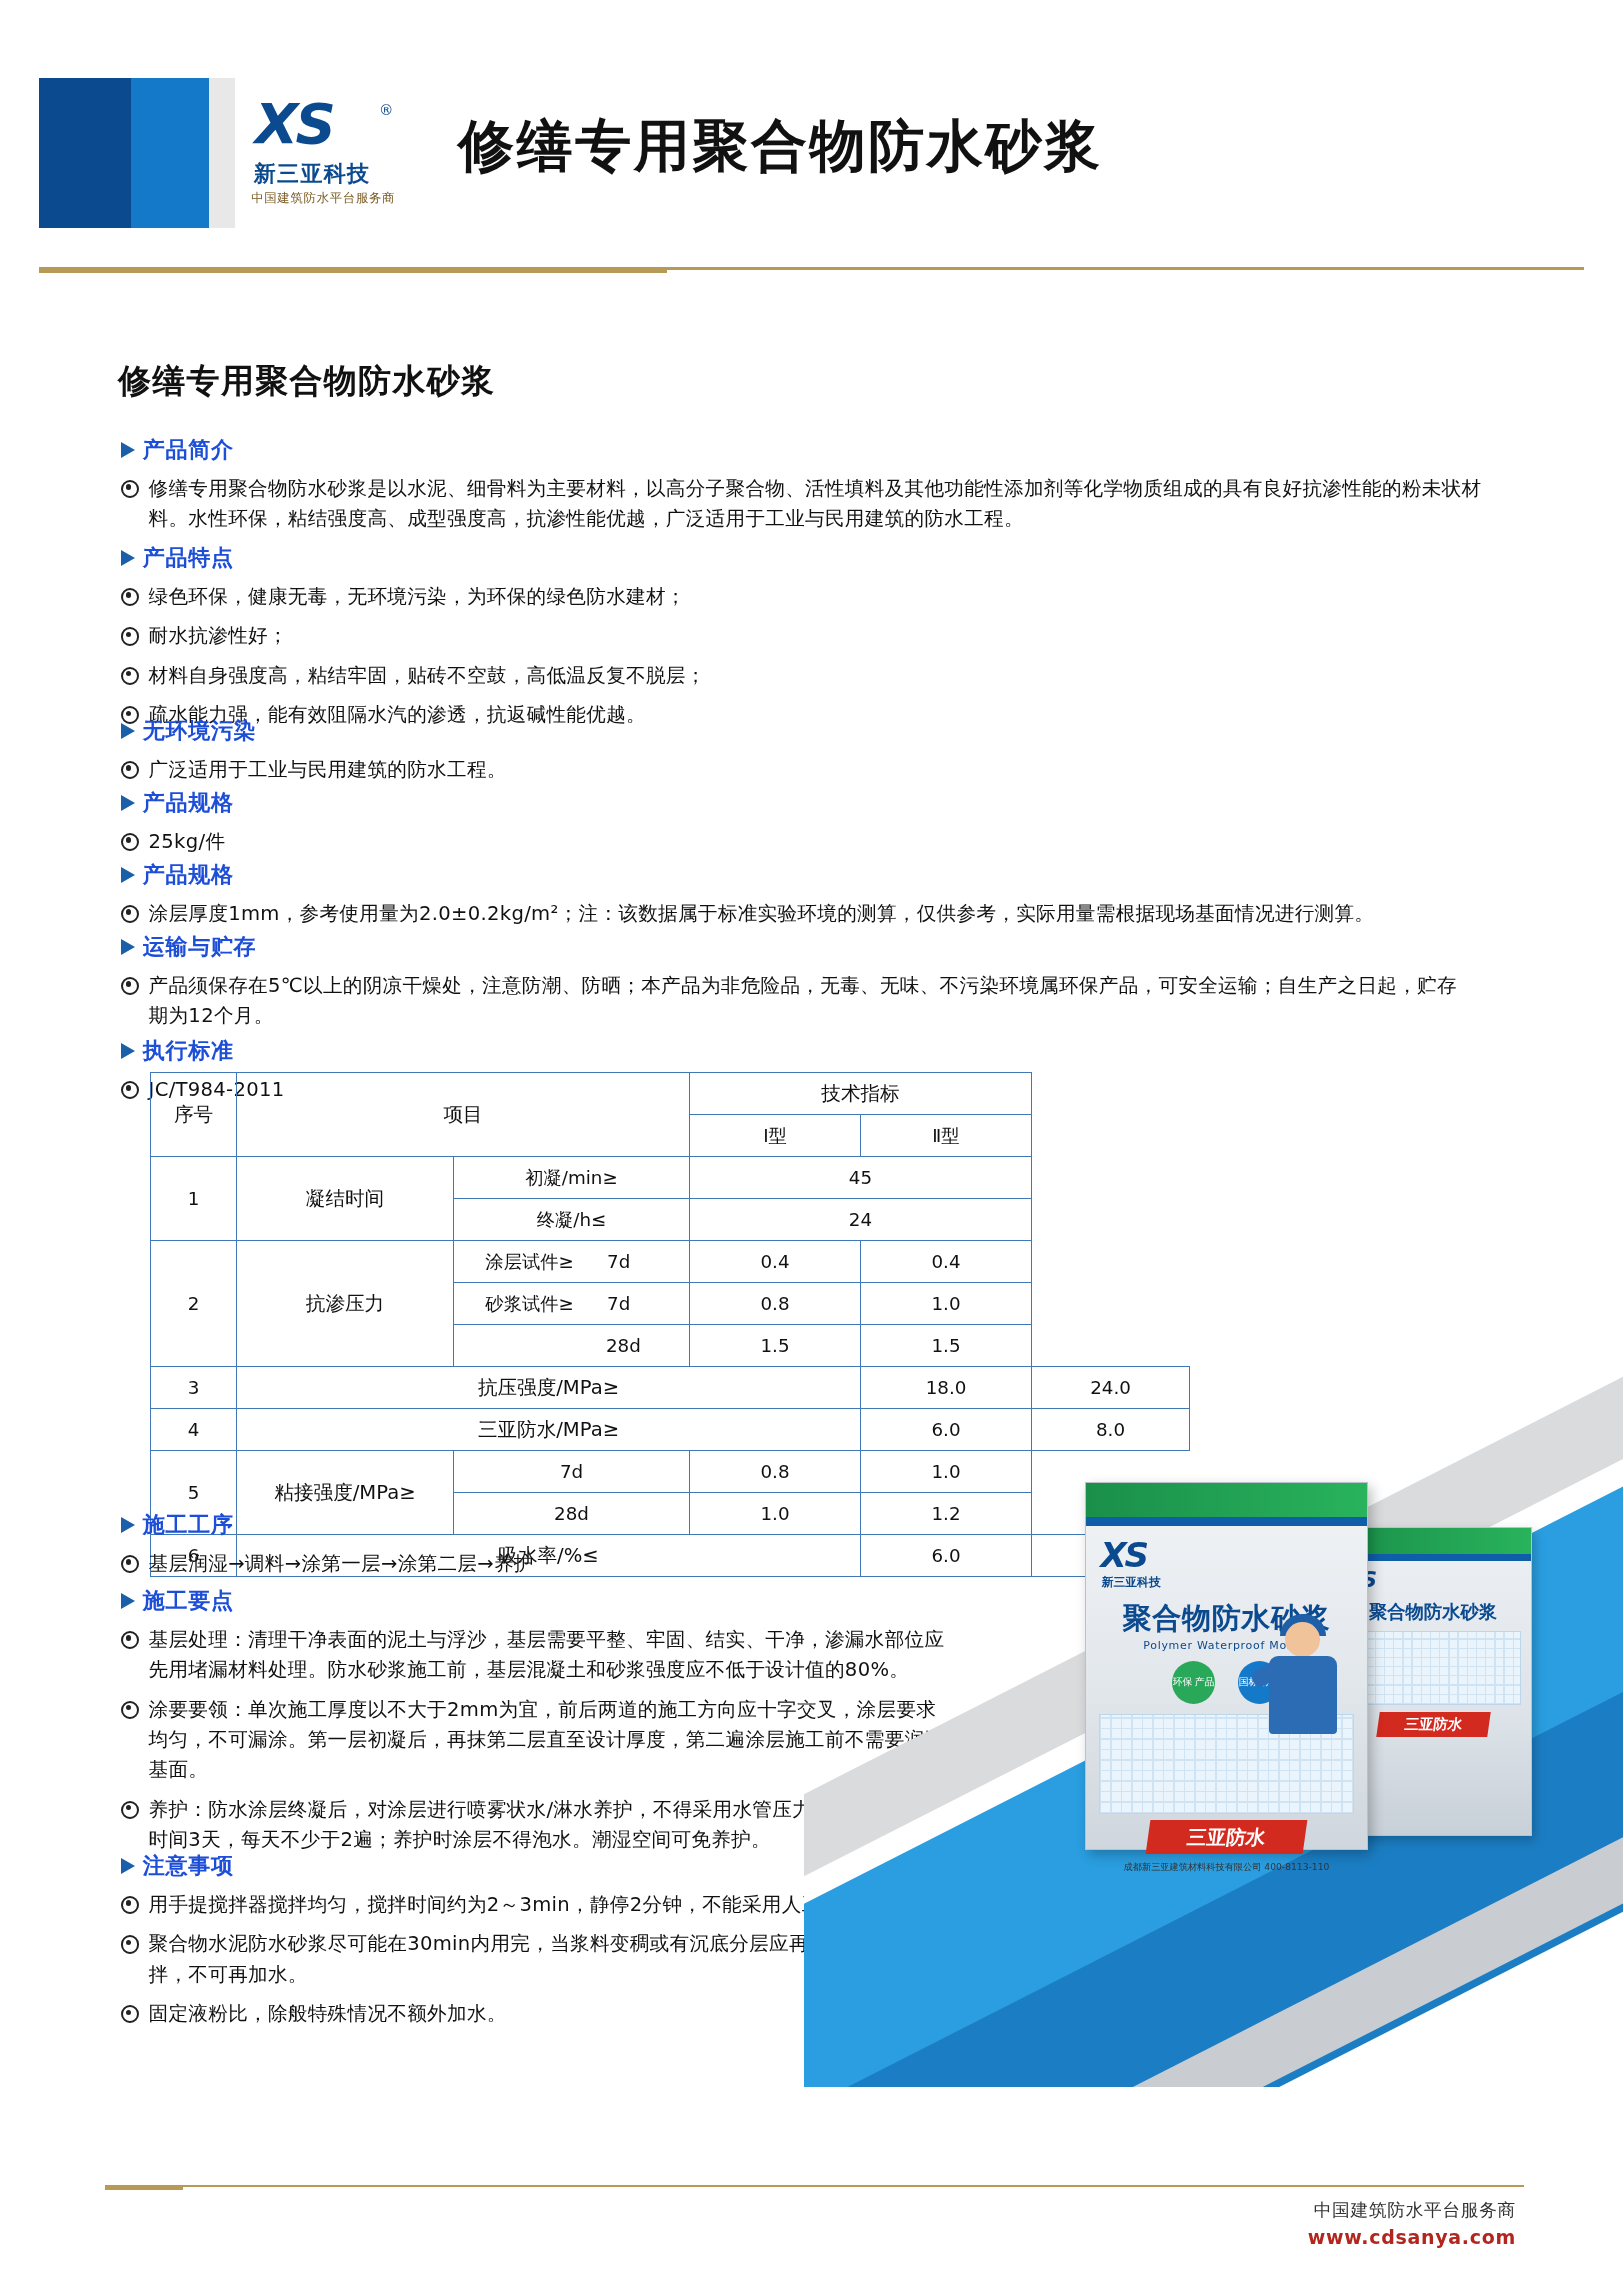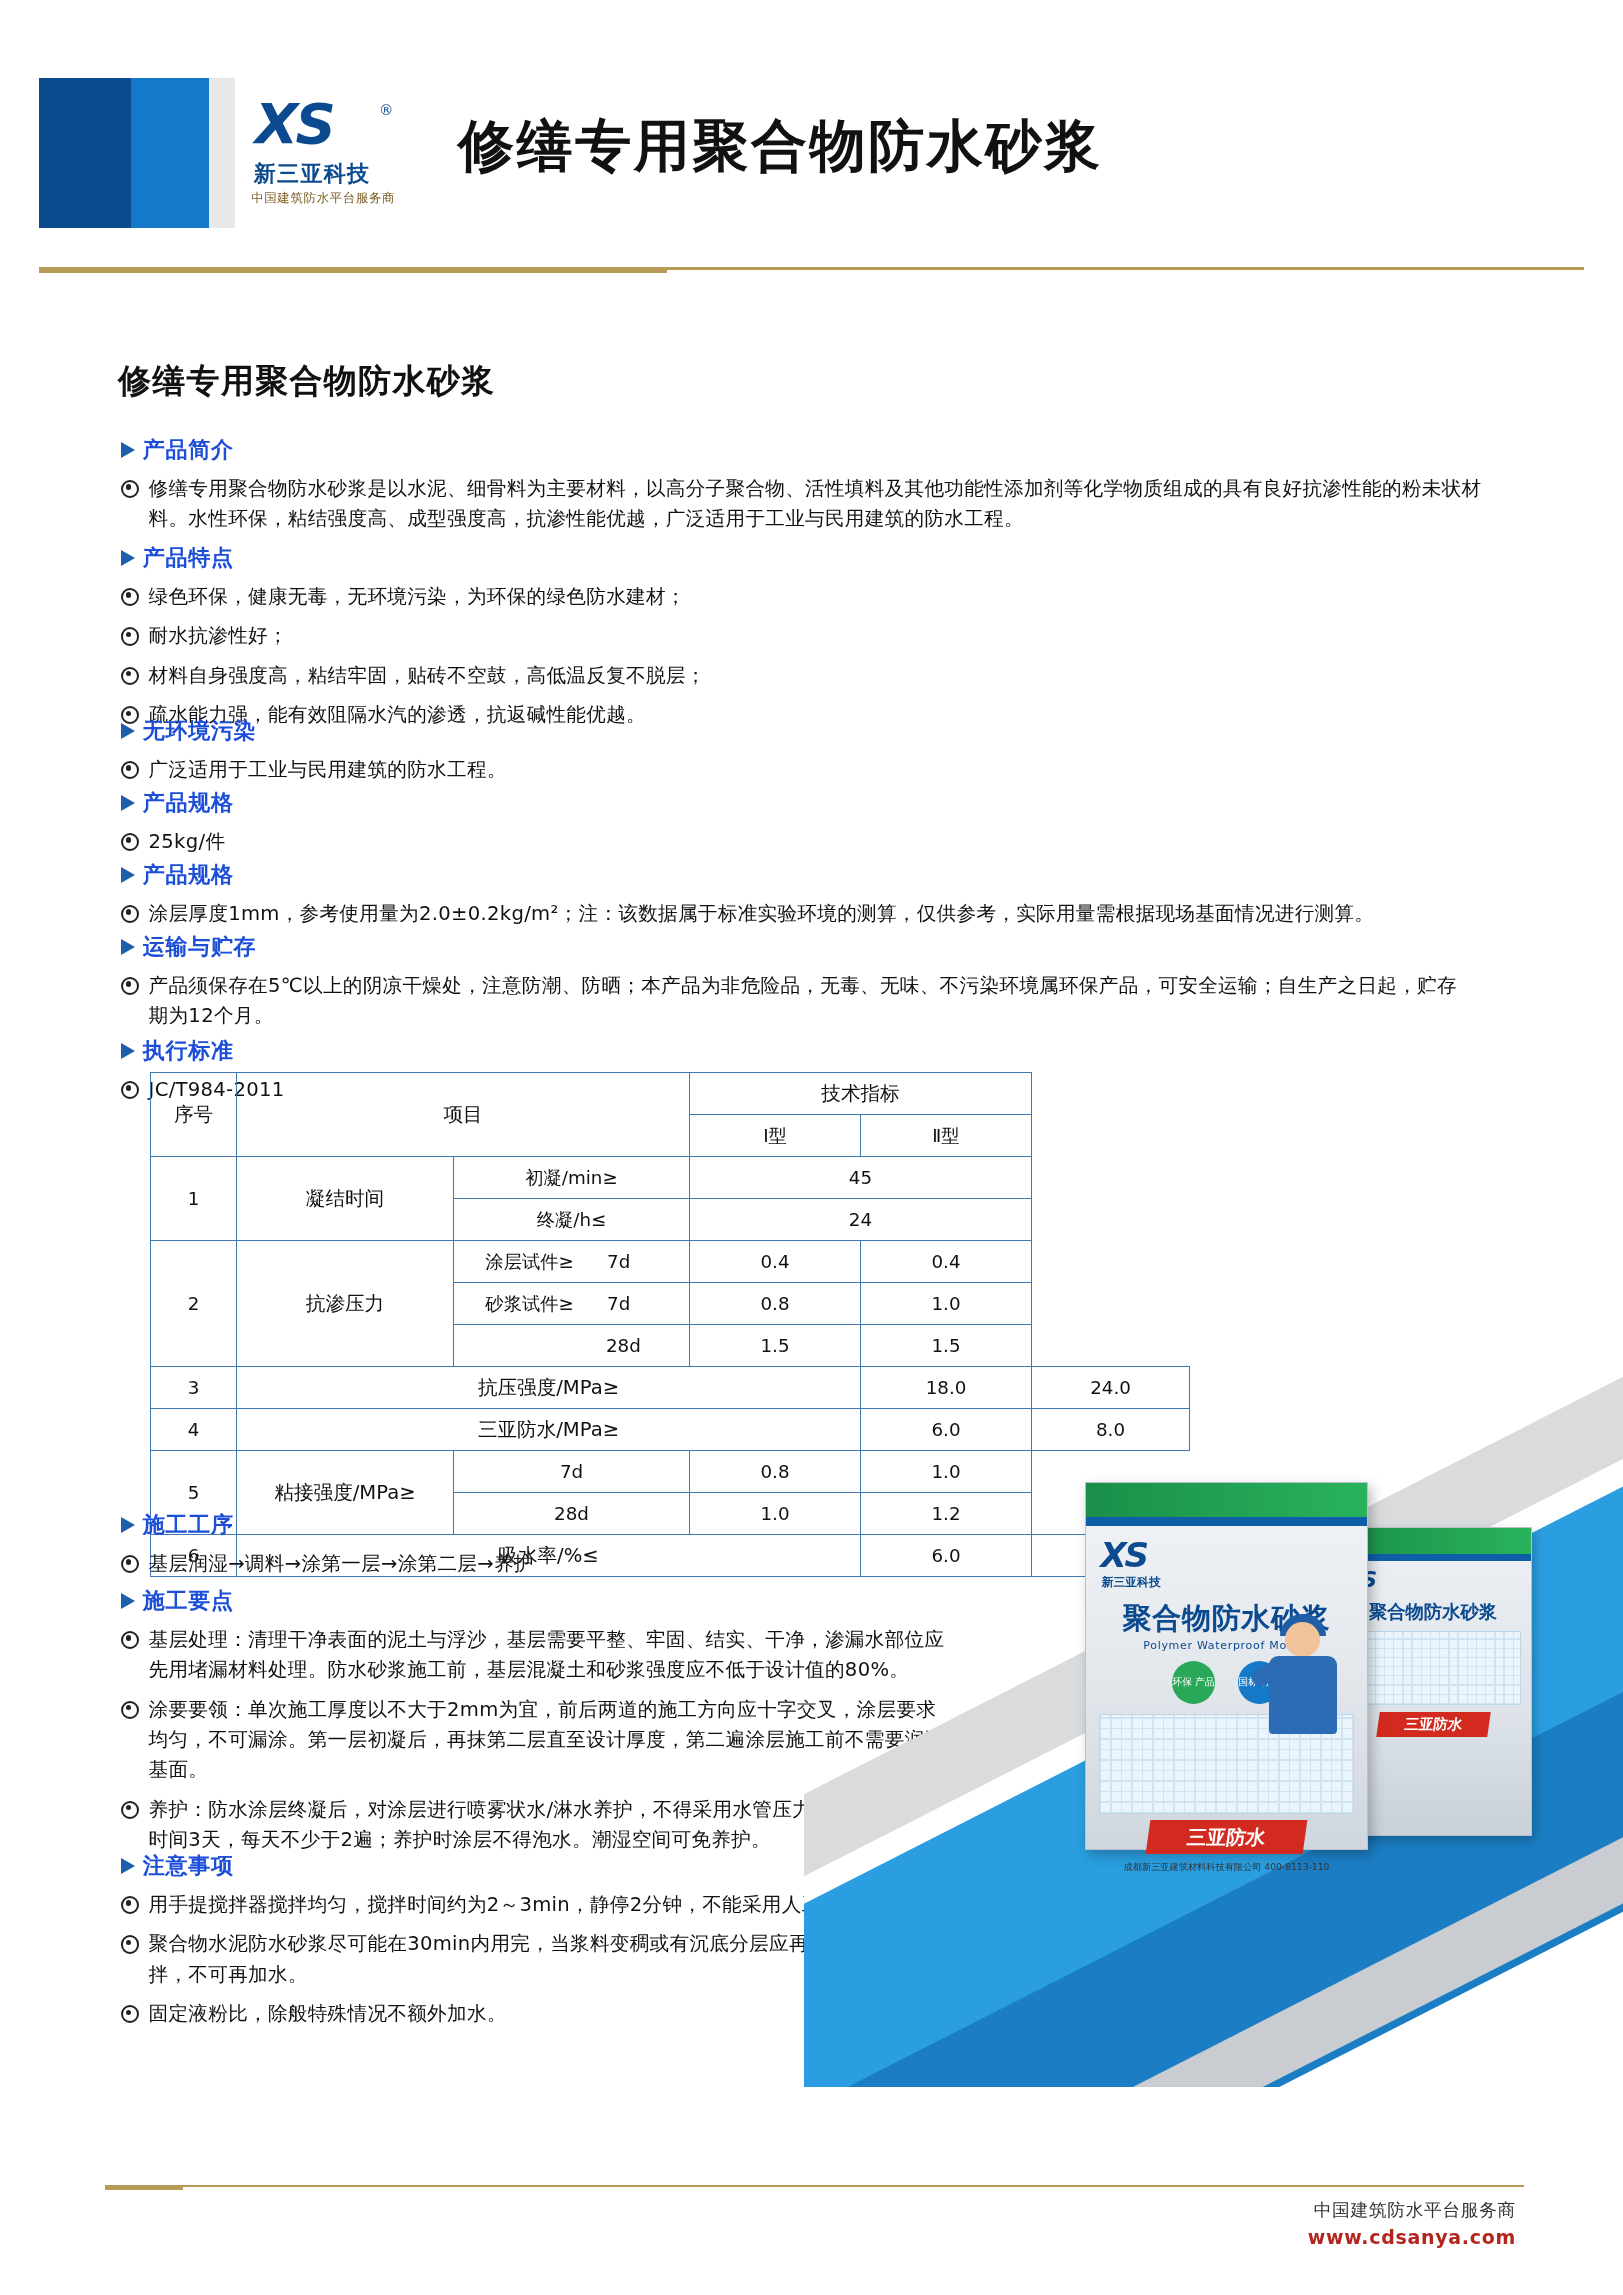--- a/index.html
+++ b/index.html
@@ -52,21 +52,21 @@
   .art .white-wedge{position:absolute;width:1243px;height:144px;background:#ffffff;transform:rotate(-27deg);left:-105px;top:281px;}
 
   .boxpack{position:absolute;left:281px;top:141px;width:281px;height:366px;background:linear-gradient(180deg,#f2f4f6 0%,#e2e7ec 55%,#cfd6dd 100%);
     border:1.3px solid #b9c2ca;box-shadow:3.9px 5.2px 11.8px rgba(0,0,0,0.25);}
   .boxpack .topband{height:34px;background:linear-gradient(90deg,#1a8f4a,#29b35c);}
   .boxpack .topband2{height:9.2px;background:#0f5ea8;}
   .bp-xs{font-weight:bold;font-style:italic;font-size:34px;color:#0b4a8f;padding:9.2px 0 0 14.4px;letter-spacing:-2px;}
   .bp-cn{font-size:11.8px;color:#0b4a8f;padding-left:15.7px;font-weight:bold;}
   .bp-title{font-size:29px;font-weight:bold;color:#0b4a8f;text-align:center;margin-top:7.8px;letter-spacing:0.7px;}
   .bp-sub{font-size:11px;color:#0b4a8f;text-align:center;letter-spacing:0.7px;}
-  .bp-badges{display:flex;gap:23px;justify-content:center;margin-top:9.2px;}
+  .bp-badges{display:flex;gap:23px;justify-content:center;margin-top:9.2px;font-family:Liberation Serif, serif;}
   .bp-badge{width:43px;height:43px;border-radius:50%;background:#2aa85a;color:#fff;font-size:9.8px;display:flex;align-items:center;justify-content:center;text-align:center;line-height:1.1;}
   .bp-badge.b2{background:#1479c9;}
   .bp-grid{margin:9.2px 13px 0 13px;height:98px;background:
      repeating-linear-gradient(0deg,#cfe3f3 0 1.3px,transparent 1.3px 10.5px),
      repeating-linear-gradient(90deg,#cfe3f3 0 1.3px,transparent 1.3px 10.5px),#eaf4fc;border:0.7px solid #bcd6ea;}
   .bp-red{margin:6.5px auto 0 auto;width:157px;height:34px;background:#d32a20;color:#fff;font-size:19.6px;font-weight:bold;
      display:flex;align-items:center;justify-content:center;transform:skewX(-8deg);}
   .bp-foot{font-size:9.2px;color:#333;text-align:center;margin-top:6.5px;line-height:1.3;}
   .boxpack2{position:absolute;left:530px;top:186px;width:196px;height:307px;background:linear-gradient(180deg,#eef1f4 0%,#dde3e9 60%,#c8d0d8 100%);
     border:1.3px solid #b9c2ca;box-shadow:3.3px 4.6px 10.5px rgba(0,0,0,0.22);}

